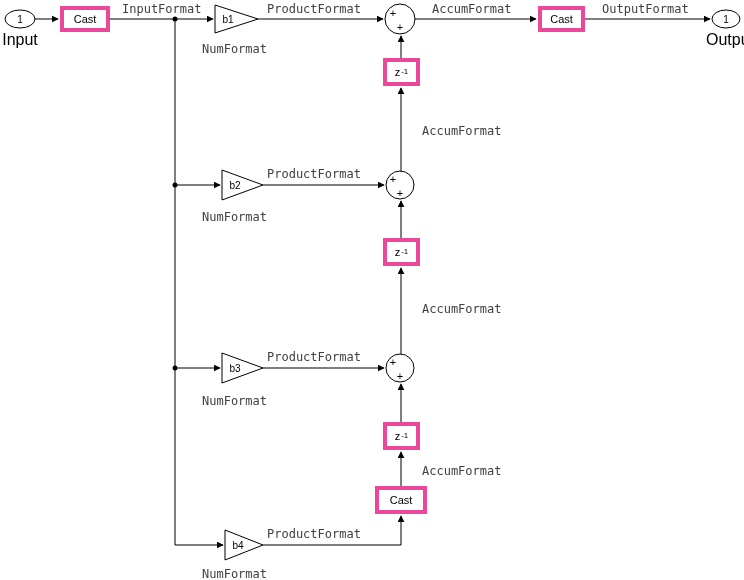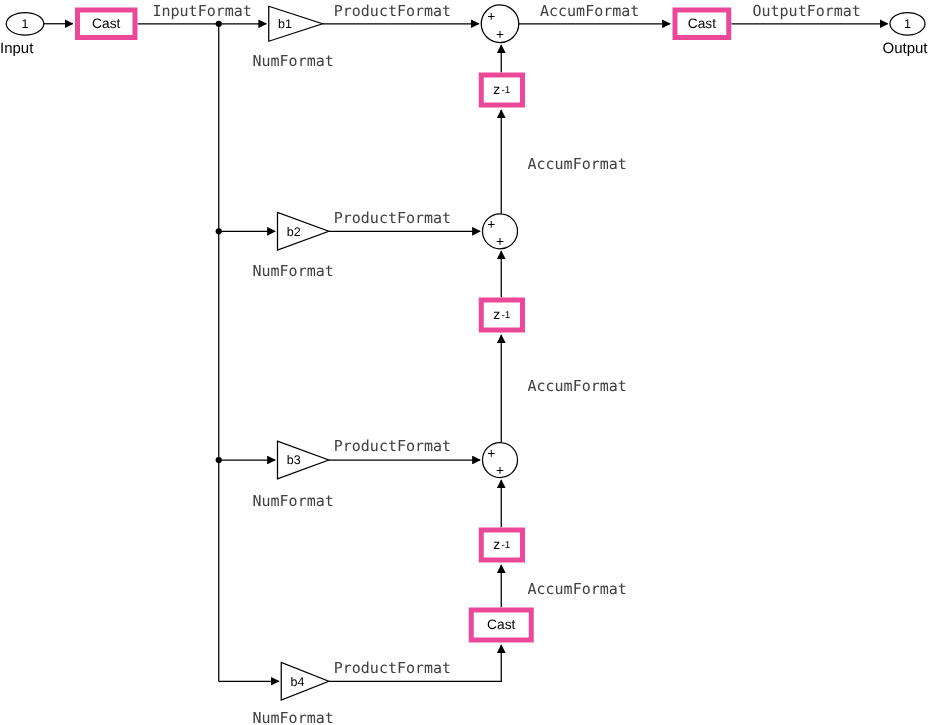--- a/index.html
+++ b/index.html
@@ -19,21 +19,21 @@
     font-size:11px;color:#000;
     box-sizing:border-box;
   }
   .delay sup{font-size:8px;line-height:0;margin-left:1px;}
   .fmt{
     position:absolute;
     font-family:"DejaVu Sans Mono","Liberation Mono",monospace;
     font-size:12px;color:#404040;white-space:nowrap;
   }
   .portlabel{
-    position:absolute;font-size:12px;color:#000;white-space:nowrap;
+    position:absolute;font-size:16px;color:#000;text-align:center;white-space:nowrap;
   }
   svg text{font-family:"Liberation Sans",sans-serif;fill:#000;}
   .gain-label{font-size:10px;}
   .port-num{font-size:10px;}
   .plus{font-size:11px;}
 </style>
 </head>
 <body>
 
 <div id="canvas">

